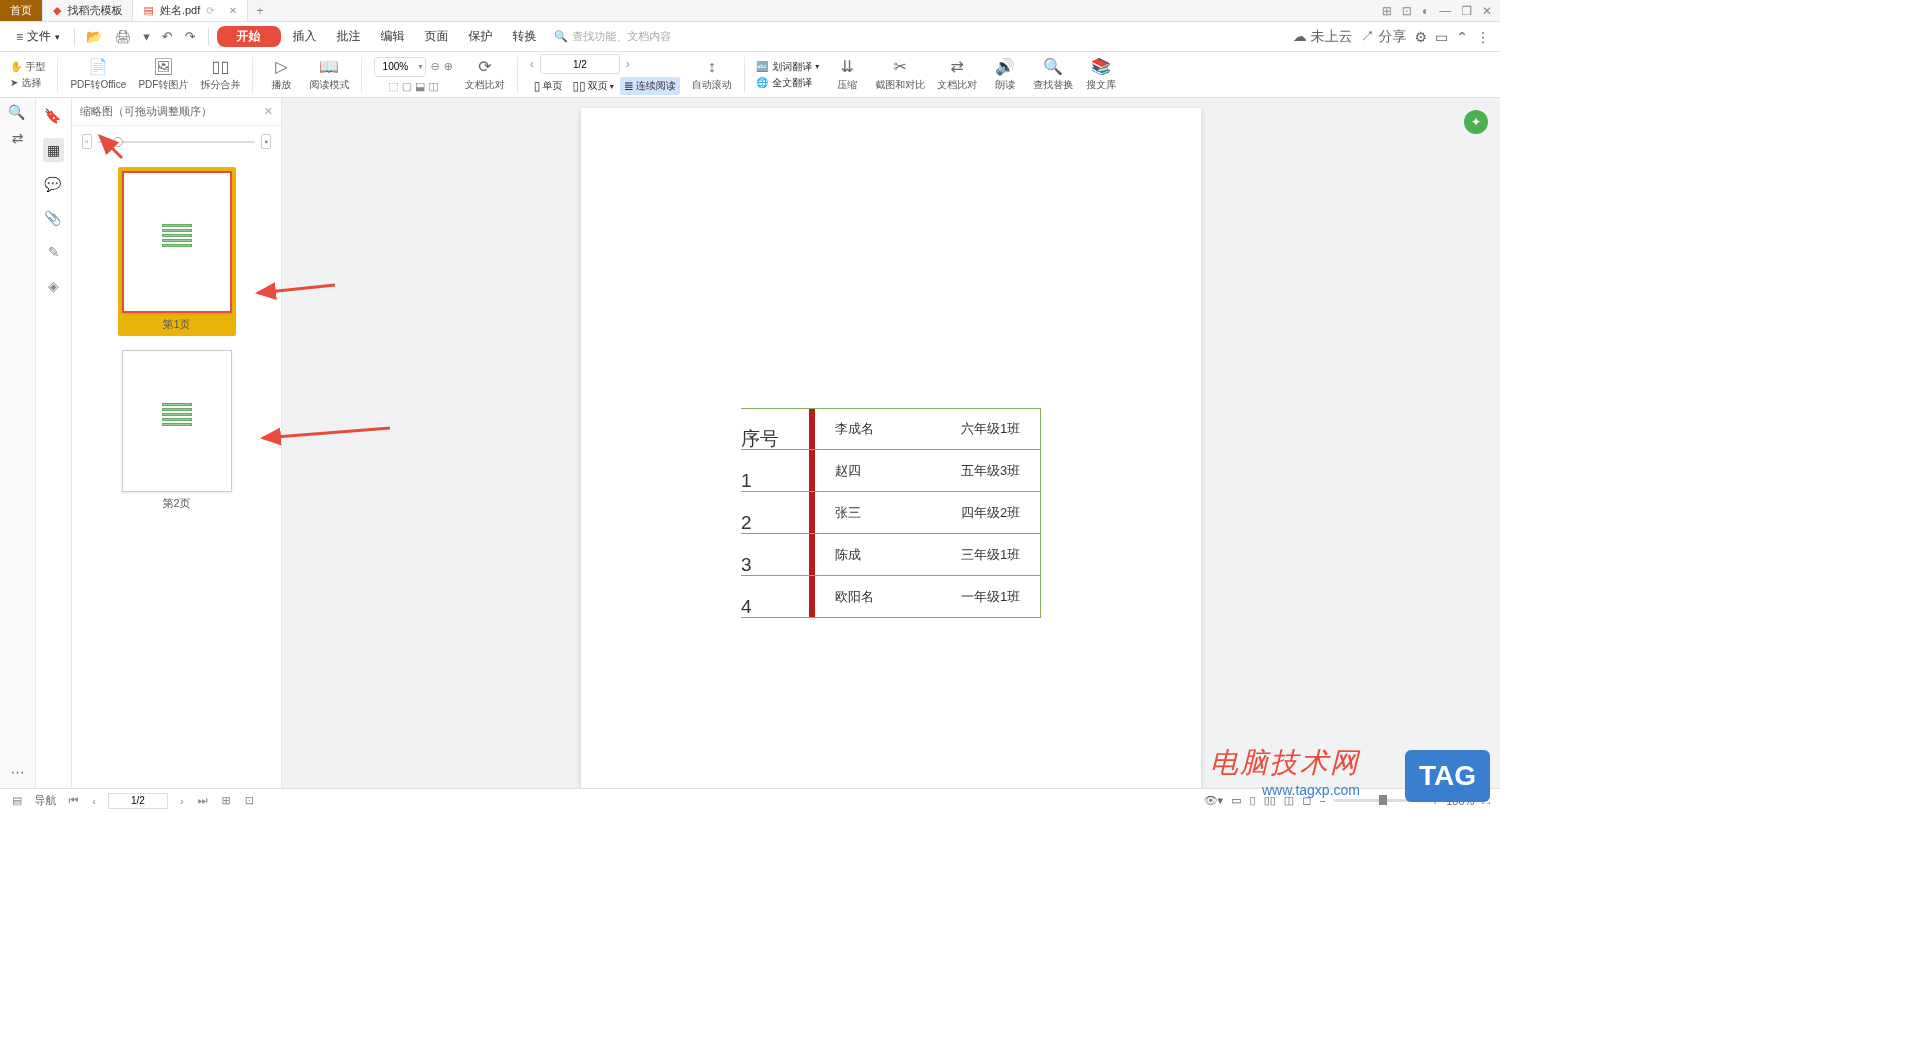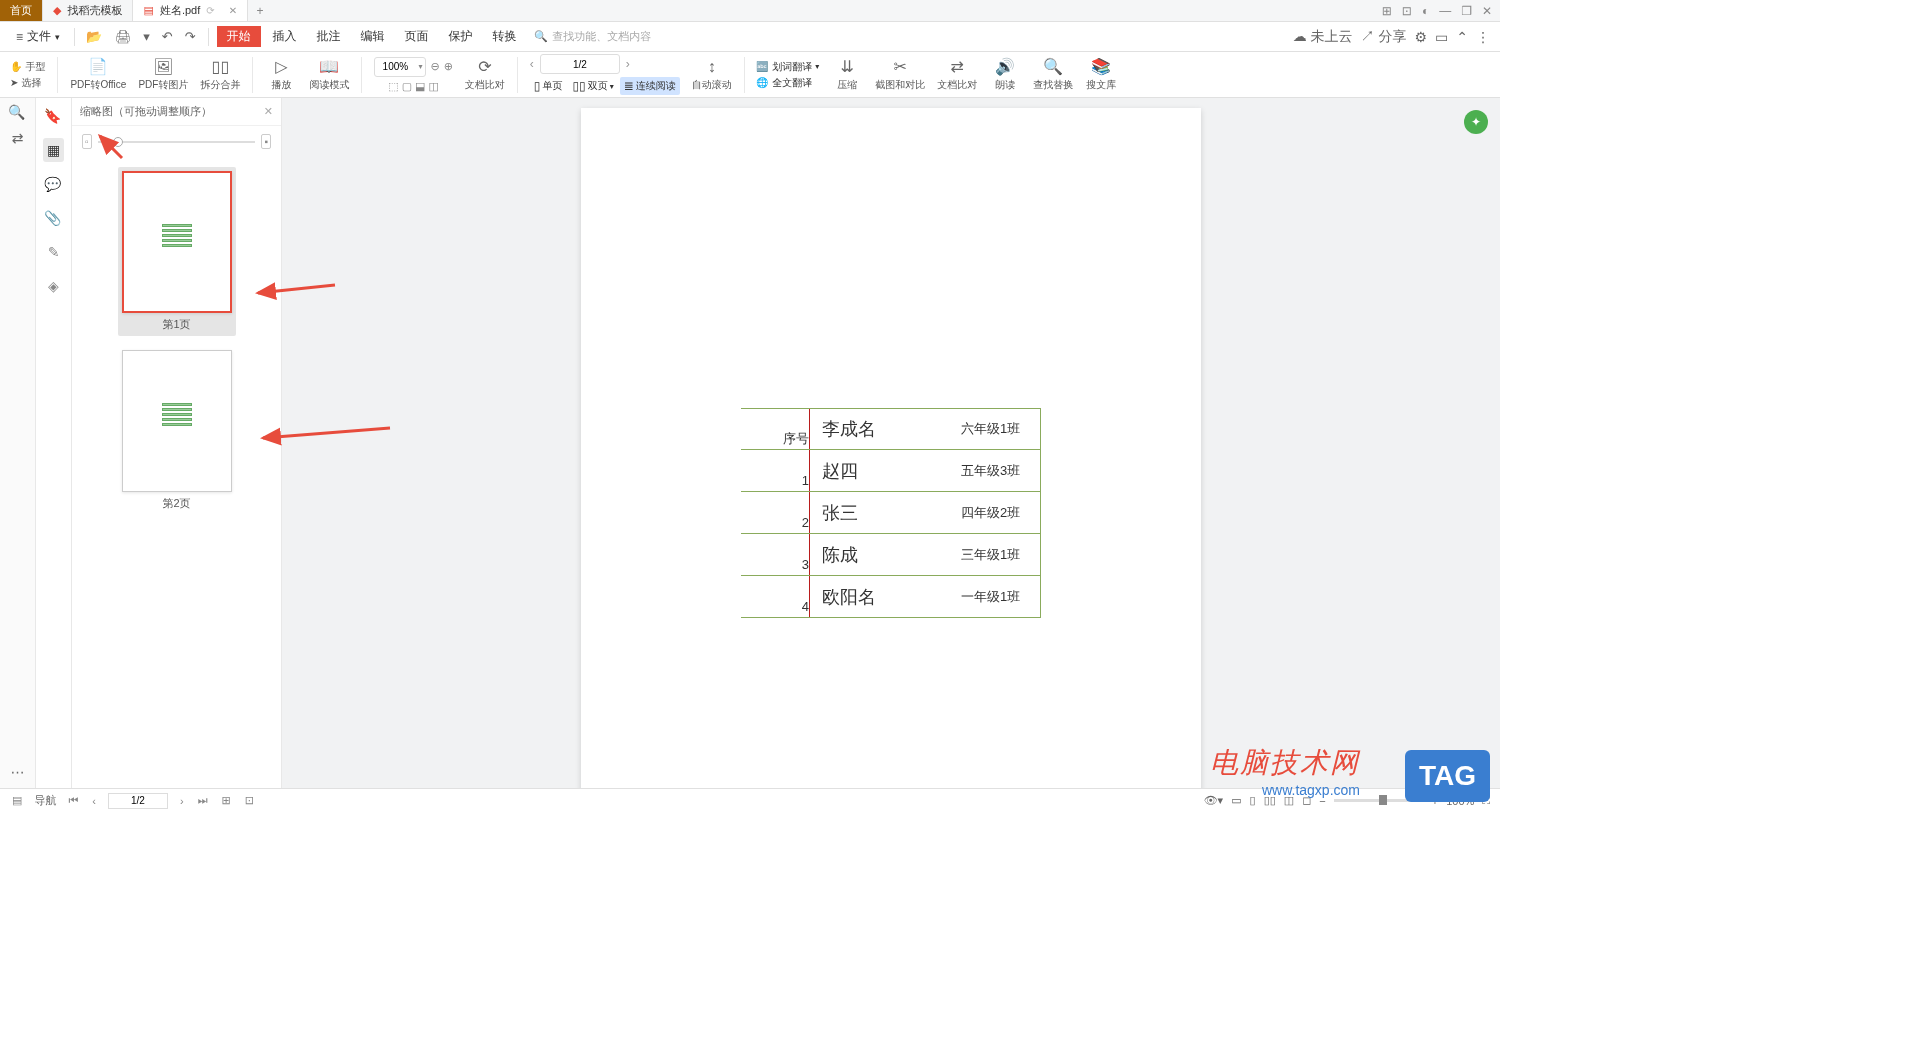--- a/index.html
+++ b/index.html
@@ -15,21 +15,21 @@
 .title-right { margin-left: auto; display: flex; align-items: center; gap: 10px; padding-right: 8px; color: #888; }
 .title-right span { cursor: pointer; font-size: 12px; }
 
 
 .menu-bar { height: 30px; display: flex; align-items: center; gap: 4px; padding: 0 10px; border-bottom: 1px solid #e0e0e0; background: #fff; }
 .menu-file { display: flex; align-items: center; gap: 4px; padding: 2px 6px; font-size: 12px; cursor: pointer; }
 .menu-file .hamburger { font-size: 12px; color: #555; }
 .menu-sep { width: 1px; height: 18px; background: #e0e0e0; margin: 0 4px; }
 .mini-icon { color: #666; cursor: pointer; padding: 2px 4px; font-size: 13px; }
 .ribbon-tab { padding: 2px 8px; font-size: 12px; cursor: pointer; }
-.ribbon-tab.active { background: #e74c3c; color: #fff; border-radius: 0; padding: 2px 10px; }
+.ribbon-tab.active { background: #e74c3c; color: #fff; border-radius: 8px; padding: 2px 20px; font-weight: bold; }
 .search-box { display: flex; align-items: center; gap: 4px; color: #aaa; font-size: 11px; padding: 2px 6px; }
 .menu-right { margin-left: auto; display: flex; align-items: center; gap: 8px; color: #666; font-size: 14px; }
 .menu-right span { cursor: pointer; }
 
 
 .ribbon { height: 46px; display: flex; align-items: center; padding: 0 10px; gap: 12px; border-bottom: 1px solid #e0e0e0; background: #fff; font-size: 11px; }
 .ribbon-group { display: flex; flex-direction: column; align-items: center; justify-content: center; gap: 2px; cursor: pointer; color: #555; min-width: 32px; }
 .ribbon-group .ri { font-size: 16px; color: #666; }
 .ribbon-group .lbl { font-size: 10px; white-space: nowrap; }
 .ribbon-sep { width: 1px; height: 36px; background: #e8e8e8; }
@@ -60,33 +60,33 @@
 .thumb-header .close { cursor: pointer; color: #aaa; }
 .thumb-slider { padding: 8px 10px; display: flex; align-items: center; gap: 6px; position: relative; }
 .thumb-slider .ts-icon { font-size: 10px; color: #888; border: 1px solid #ccc; padding: 1px 2px; border-radius: 2px; }
 .slider-track { flex: 1; height: 2px; background: #ddd; position: relative; }
 .slider-thumb { position: absolute; left: 10%; top: -4px; width: 10px; height: 10px; border-radius: 50%; background: #fff; border: 1px solid #aaa; }
 
 .thumb-list { flex: 1; overflow: auto; padding: 10px; display: flex; flex-direction: column; align-items: center; gap: 14px; }
 .thumb-item { display: flex; flex-direction: column; align-items: center; gap: 4px; cursor: pointer; }
 .thumb-page { width: 110px; height: 142px; background: #fff; border: 1px solid #ccc; box-shadow: 0 1px 3px rgba(0,0,0,0.1); position: relative; display: flex; align-items: center; justify-content: center; }
 .thumb-item.selected .thumb-page { border: 2px solid #e74c3c; }
-.thumb-item.selected { background: #e5e5e5; padding: 4px; border-radius: 2px; }
+.thumb-item.selected { background: #eab308; padding: 4px; border-radius: 2px; }
 .thumb-content { width: 30px; height: 36px; }
 .thumb-content div { height: 3px; background: #9c9; margin-bottom: 2px; border: 1px solid #6a6; }
 .thumb-label { font-size: 11px; color: #555; }
 
 
 .canvas-area { flex: 1; background: #f1f2f3; display: flex; justify-content: center; overflow: auto; position: relative; }
 .page { width: 620px; min-height: 690px; background: #fff; margin: 10px 0; box-shadow: 0 2px 6px rgba(0,0,0,0.15); position: relative; padding: 300px 160px 40px 160px; }
 .doc-table { width: 100%; }
 .doc-table .row { display: flex; height: 42px; align-items: center; border-bottom: 1px solid #8aab5c; }
 .doc-table .row:first-child { border-top: 1px solid #8aab5c; }
-.doc-table .c1 { width: 68px; text-align: right; font-size: 13px; margin-top: 20px; }
-.doc-table .c2 { flex: 1; padding-left: 12px; font-size: 18px; border-left: 1px solid #b91c1c; height: 100%; display: flex; align-items: center; }
+.doc-table .c1 { width: 68px; text-align: left; font-size: 19px; margin-top: 20px; }
+.doc-table .c2 { flex: 1; padding-left: 20px; font-size: 13px; border-left: 6px solid #b91c1c; height: 100%; display: flex; align-items: center; }
 .doc-table .c3 { width: 80px; font-size: 13px; border-right: 1px solid #8aab5c; height: 100%; display: flex; align-items: center; }
 
 .float-btn { position: absolute; right: 12px; top: 12px; width: 24px; height: 24px; background: #4caf50; border-radius: 50%; color: #fff; display: flex; align-items: center; justify-content: center; font-size: 12px; cursor: pointer; }
 
 
 .anno-arrow { position: absolute; pointer-events: none; }
 
 
 .status-bar { height: 24px; border-top: 1px solid #e0e0e0; display: flex; align-items: center; padding: 0 10px; gap: 10px; font-size: 11px; background: #fff; color: #666; }
 .status-bar .nav-btn { cursor: pointer; color: #888; padding: 0 2px; }

